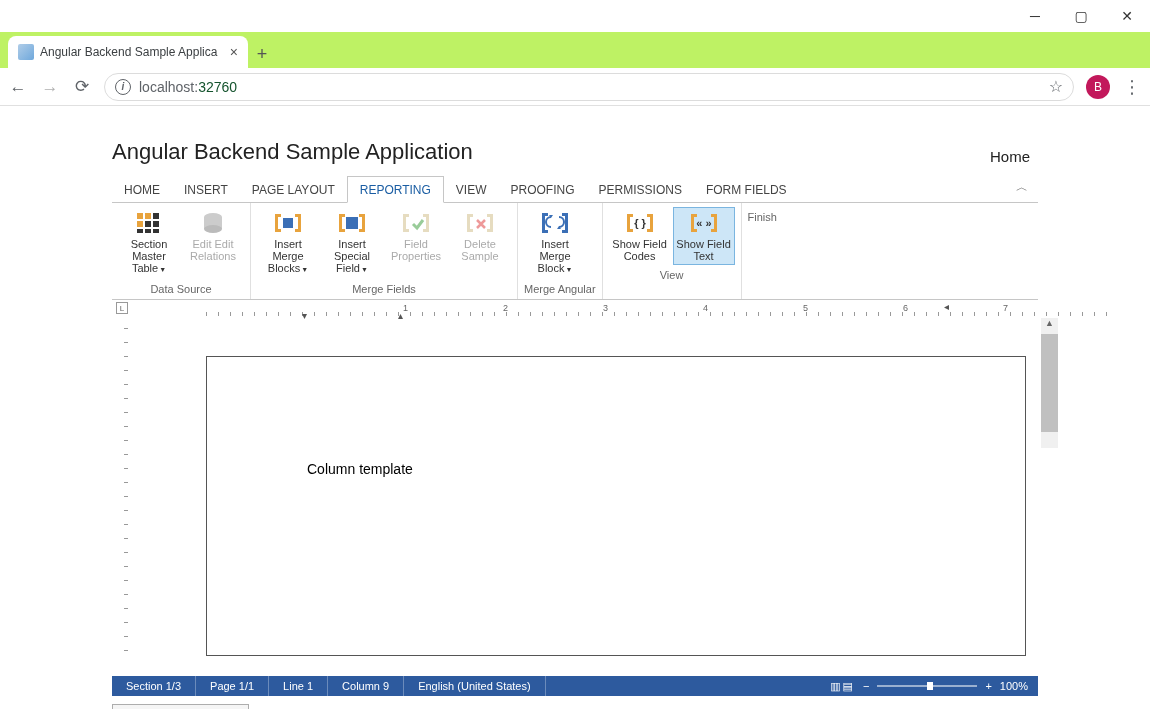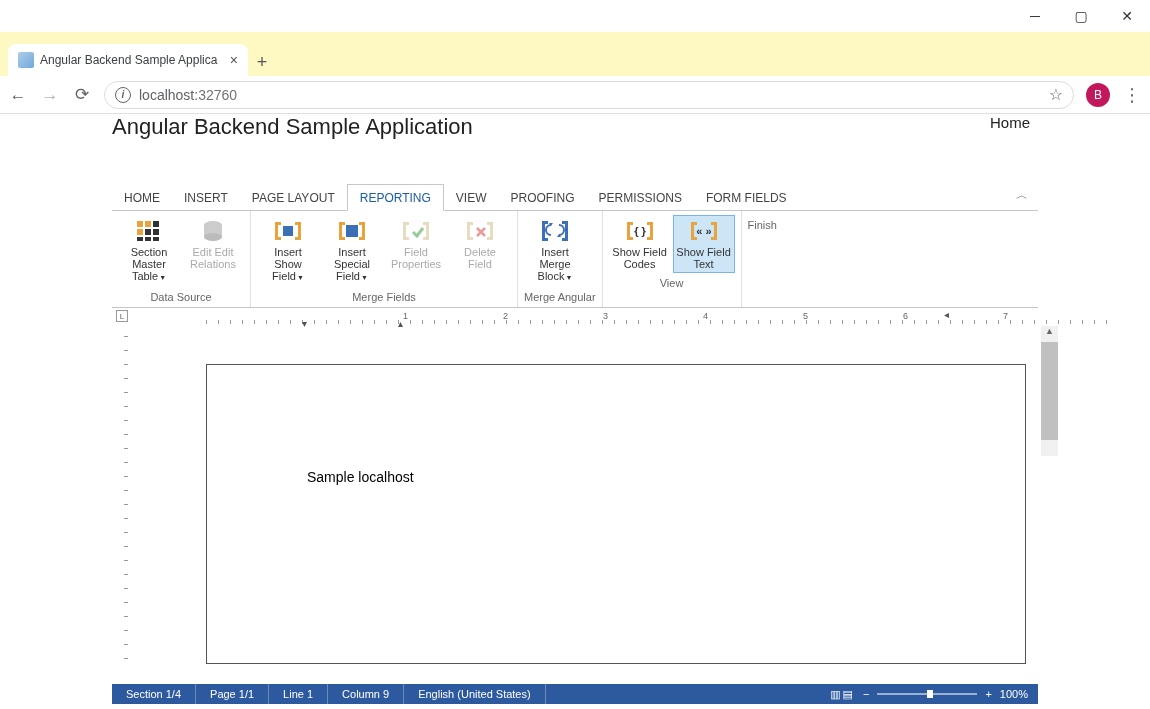--- a/index.html
+++ b/index.html
@@ -1,39 +1,39 @@
 <!DOCTYPE html>
 <html><head>
 <meta charset="utf-8">
 <style>
 * { margin: 0; padding: 0; box-sizing: border-box; font-family: "Segoe UI", Arial, sans-serif; }
 body { background: #fff; width: 1150px; height: 709px; overflow: hidden; position: relative; }
 
 
 .titlebar { height: 32px; background: #fff; display: flex; align-items: center; justify-content: flex-end; }
 .win-btn { width: 46px; height: 32px; display: flex; align-items: center; justify-content: center; font-size: 14px; color: #333; }
-.tabstrip { height: 44px; background: #fef9c3; display: flex; align-items: flex-end; padding-left: 8px; }
+.tabstrip { height: 36px; background: #bef264; display: flex; align-items: flex-end; padding-left: 8px; }
 .tab { background: #fff; height: 32px; display: flex; align-items: center; padding: 0 10px; border-radius: 8px 8px 0 0; min-width: 240px; max-width: 240px; font-size: 12px; color: #3c4043; gap: 6px; }
 .tab .favicon { width: 16px; height: 16px; background: linear-gradient(135deg,#b0cde8,#6fa8dc); border-radius: 2px; }
 .tab .ttitle { flex: 1; white-space: nowrap; overflow: hidden; text-overflow: ellipsis; }
 .tab .x { font-size: 14px; color: #555; }
 .newtab { width: 28px; height: 28px; display: flex; align-items: center; justify-content: center; color: #555; font-size: 18px; }
 .addrbar { height: 38px; background: #fff; display: flex; align-items: center; padding: 0 8px; gap: 12px; border-bottom: 1px solid #e0e0e0; }
 .navicon { width: 20px; text-align: center; color: #5f6368; font-size: 17px; }
 .navicon.disabled { color: #b0b0b0; }
 .addr { flex: 1; height: 28px; border: 1px solid #dcdcdc; border-radius: 14px; display: flex; align-items: center; padding: 0 10px; gap: 8px; font-size: 14px; color: #202124; }
 .addr .info { width: 16px; height: 16px; border: 1.5px solid #5f6368; border-radius: 50%; display: flex; align-items: center; justify-content: center; font-size: 10px; font-weight: bold; color: #5f6368; font-style: italic; }
 .addr .host { color: #5f6368; }
-.addr .port { color: #737373; }
+.addr .port { color: #14532d; }
 .star { color: #5f6368; font-size: 16px; }
 .avatar { width: 24px; height: 24px; border-radius: 50%; background: #c2185b; color: #fff; display: flex; align-items: center; justify-content: center; font-size: 12px; font-weight: 500; }
 .kebab { color: #5f6368; font-size: 18px; width: 20px; text-align: center; }
 
 
-.app-header { height: 60px; display: flex; align-items: flex-start; padding: 0 120px 0 112px; justify-content: space-between; border-bottom: 1px solid #fff; }
+.app-header { height: 60px; display: flex; align-items: flex-end; padding: 0 120px 0 112px; justify-content: space-between; border-bottom: 1px solid #fff; }
 .app-title { font-size: 22px; font-weight: 400; color: #222; }
 .app-home { font-size: 15px; color: #222; }
 
 
 .ribbon-wrap { margin: 10px 112px 0 112px; }
 .ribbon-tabs { display: flex; border-bottom: 1px solid #c6c6c6; font-size: 12px; color: #444; align-items: flex-end; }
 .rtab { padding: 6px 12px 5px 12px; cursor: pointer; }
 .rtab.selected { color: #1a5da3; border: 1px solid #c6c6c6; border-bottom: 1px solid #fff; margin-bottom: -1px; background: #fff; }
 .collapse-caret { margin-left: auto; margin-right: 10px; color: #666; font-size: 12px; padding-bottom: 6px; }
 .ribbon-body { display: flex; border-bottom: 1px solid #c6c6c6; background: #fff; }
@@ -170,21 +170,21 @@
       <div class="rgroup-btns">
         <div class="rbtn">
           <div class="rbtn-icon">
             <svg width="30" height="22">
                 <path d="M2 2 L8 2 L8 5 L5 5 L5 17 L8 17 L8 20 L2 20 Z" fill="#e8a33d"></path>
                 <path d="M28 2 L22 2 L22 5 L25 5 L25 17 L22 17 L22 20 L28 20 Z" fill="#e8a33d"></path>
                 <rect x="10" y="6" width="10" height="10" fill="#3b6fb6"></rect>
               </svg>
           </div>
           <div class="rbtn-label">
-              <span><span>Insert Show Field</span><span class="dd">▼</span></span>
+              <span><span>Insert Merge Blocks</span><span class="dd">▼</span></span>
             </div>
         </div>
         <div class="rbtn">
           <div class="rbtn-icon">
             <svg width="30" height="22">
                 <path d="M2 2 L8 2 L8 5 L5 5 L5 17 L8 17 L8 20 L2 20 Z" fill="#e8a33d"></path>
                 <path d="M28 2 L22 2 L22 5 L25 5 L25 17 L22 17 L22 20 L28 20 Z" fill="#e8a33d"></path>
                 <rect x="9" y="5" width="12" height="12" fill="#3b6fb6"></rect>
               </svg>
           </div>
@@ -203,21 +203,21 @@
           <div class="rbtn-label">Field Properties</div>
         </div>
         <div class="rbtn disabled">
           <div class="rbtn-icon">
             <svg width="30" height="22">
                 <path d="M2 2 L8 2 L8 5 L5 5 L5 17 L8 17 L8 20 L2 20 Z" fill="#e6dcc0"></path>
                 <path d="M28 2 L22 2 L22 5 L25 5 L25 17 L22 17 L22 20 L28 20 Z" fill="#e6dcc0"></path>
                 <path d="M12 8 L20 16 M20 8 L12 16" stroke="#e99" stroke-width="2.5"></path>
               </svg>
           </div>
-          <div class="rbtn-label">Delete Field</div>
+          <div class="rbtn-label">Delete Sample</div>
         </div>
       </div>
       <div class="rgroup-label">Merge Fields</div>
     </div>
 
     <div class="rgroup">
       <div class="rgroup-btns">
         <div class="rbtn">
           <div class="rbtn-icon">
             <svg width="30" height="24">
@@ -383,31 +383,31 @@
       <div class="tick" style="top: 234px;"></div>
       <div class="tick" style="top: 248px;"></div>
       <div class="tick" style="top: 262px;"></div>
       <div class="tick" style="top: 276px;"></div>
       <div class="tick" style="top: 290px;"></div>
       <div class="tick" style="top: 304px;"></div>
       <div class="tick" style="top: 318px;"></div>
       <div class="tick" style="top: 332px;"></div>
     </div>
   <div class="page">
-    <p>Sample localhost</p>
+    <p>Column template</p>
   </div>
   <div class="vscroll">
     <div style="height:16px;text-align:center;font-size:9px;color:#666">▲</div>
     <div class="thumb" style="height:98px"></div>
   </div>
 </div>
 
 
 <div class="statusbar">
-  <div class="cell">Section 1/4</div>
+  <div class="cell">Section 1/3</div>
   <div class="cell">Page 1/1</div>
   <div class="cell">Line 1</div>
   <div class="cell">Column 9</div>
   <div class="cell">English (United States)</div>
   <div class="spacer"></div>
   <div class="zoomctl">
     <span style="letter-spacing:2px">▥▤</span>
     <span>−</span>
     <div class="slider">
         <div class="knob"></div>

